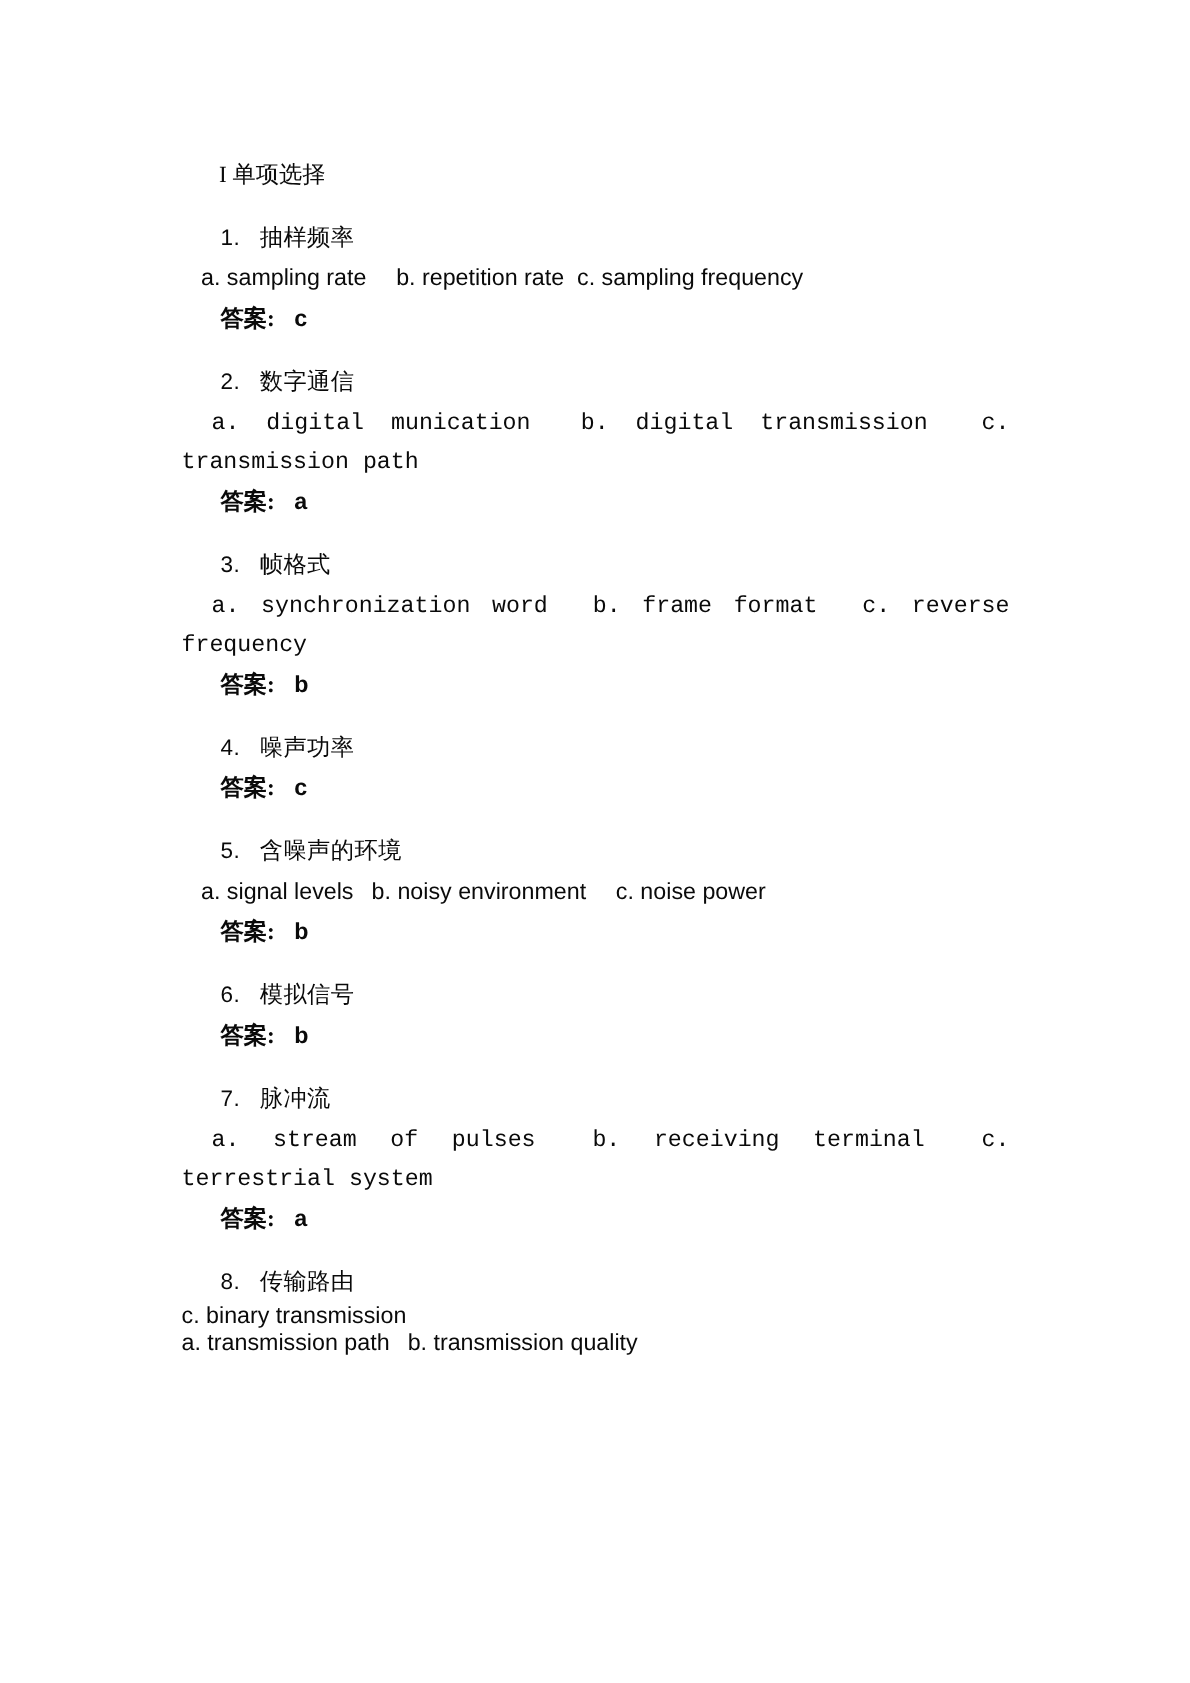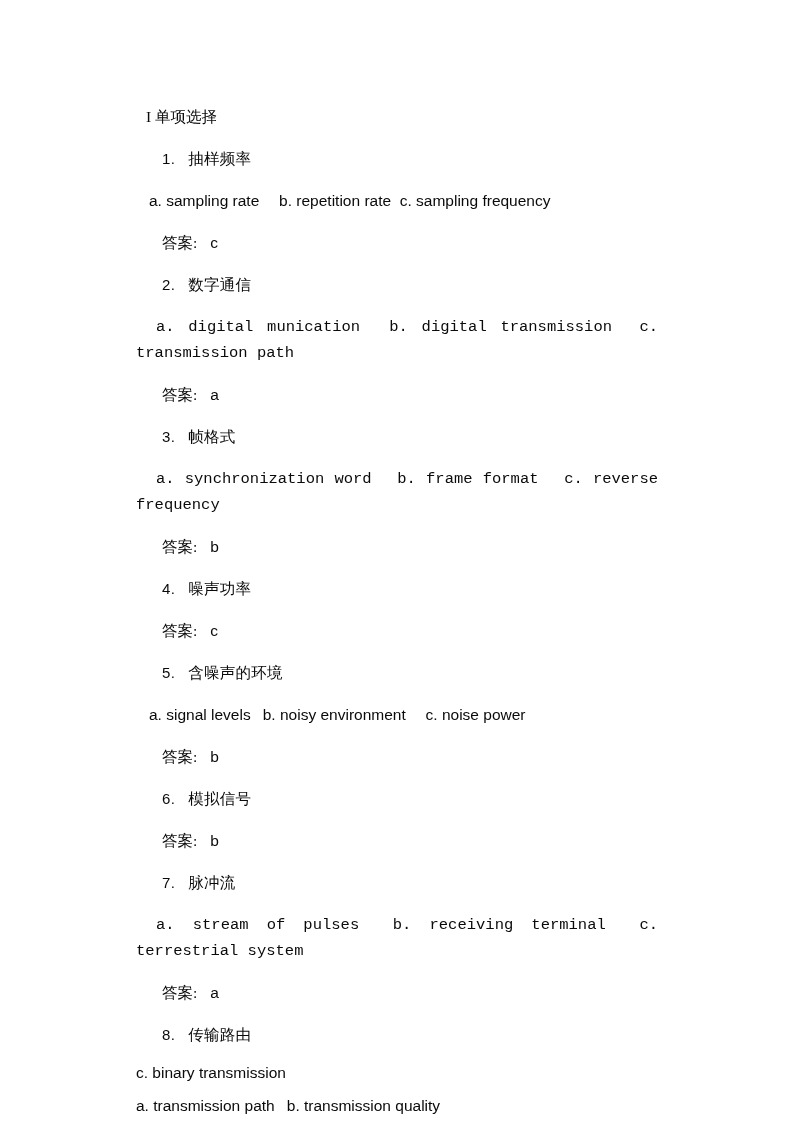--- a/index.html
+++ b/index.html
@@ -30,21 +30,21 @@
   .content {
     position: absolute;
     left: 120px;
     top: 104px;
     width: 554px;
   }
 
   .line {
     font-size: 15.5px;
     line-height: 26px;
-    margin: 16px;
+    margin: 1px;
     white-space: pre-wrap;
     color: #0a0a0a;
   }
 
   
   .cn {
     font-family: "Liberation Serif", "DejaVu Serif", serif;
     font-size: 15.5px;
     padding-left: 26px;
     letter-spacing: 0.3px;
@@ -85,20 +85,21 @@
   .opts-just .ind {
     display: inline-block;
     width: 20px;
   }
 
   
   .ans {
     padding-left: 26px;
     font-size: 15.5px;
     line-height: 26px;
+    font-weight: bold;
   }
   .ans .lbl {
     font-family: "Liberation Serif", "DejaVu Serif", serif;
   }
   .ans .val {
     font-family: "Liberation Sans", sans-serif;
   }
 
   
   .qblock { margin-top: 16px; }

